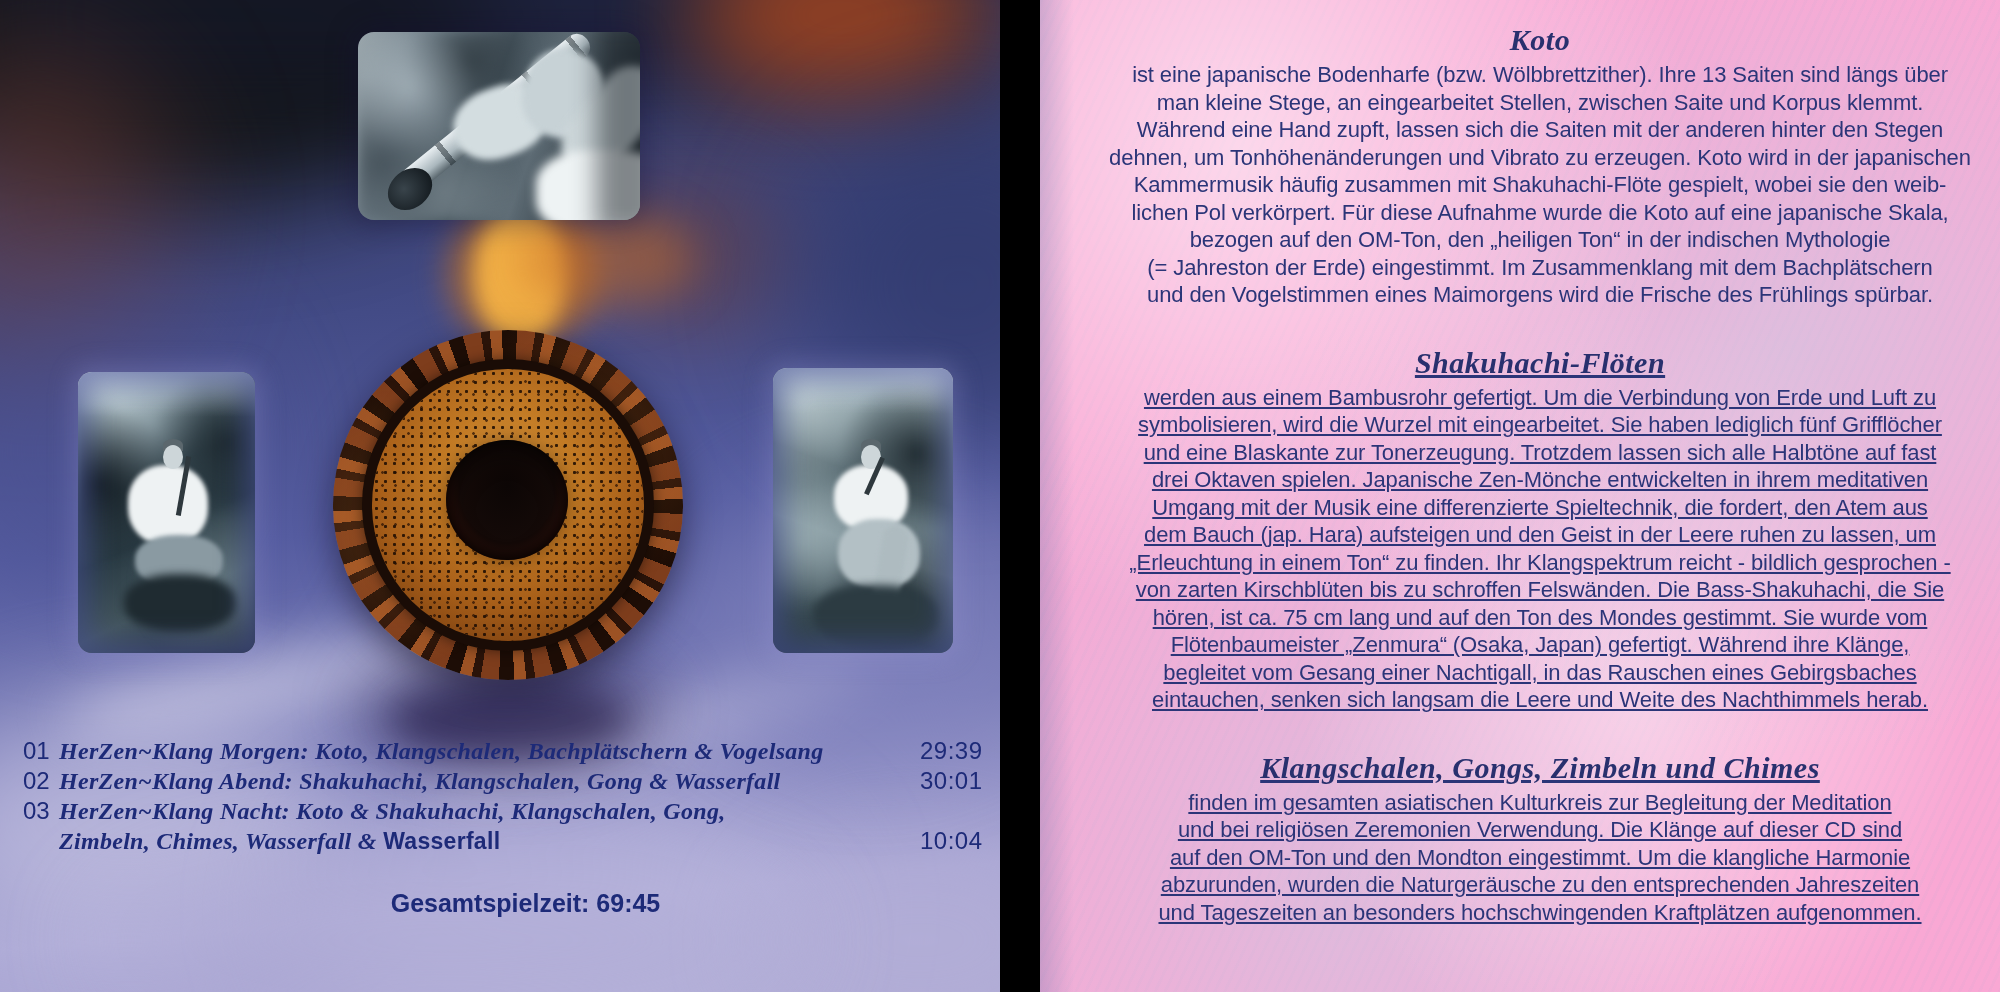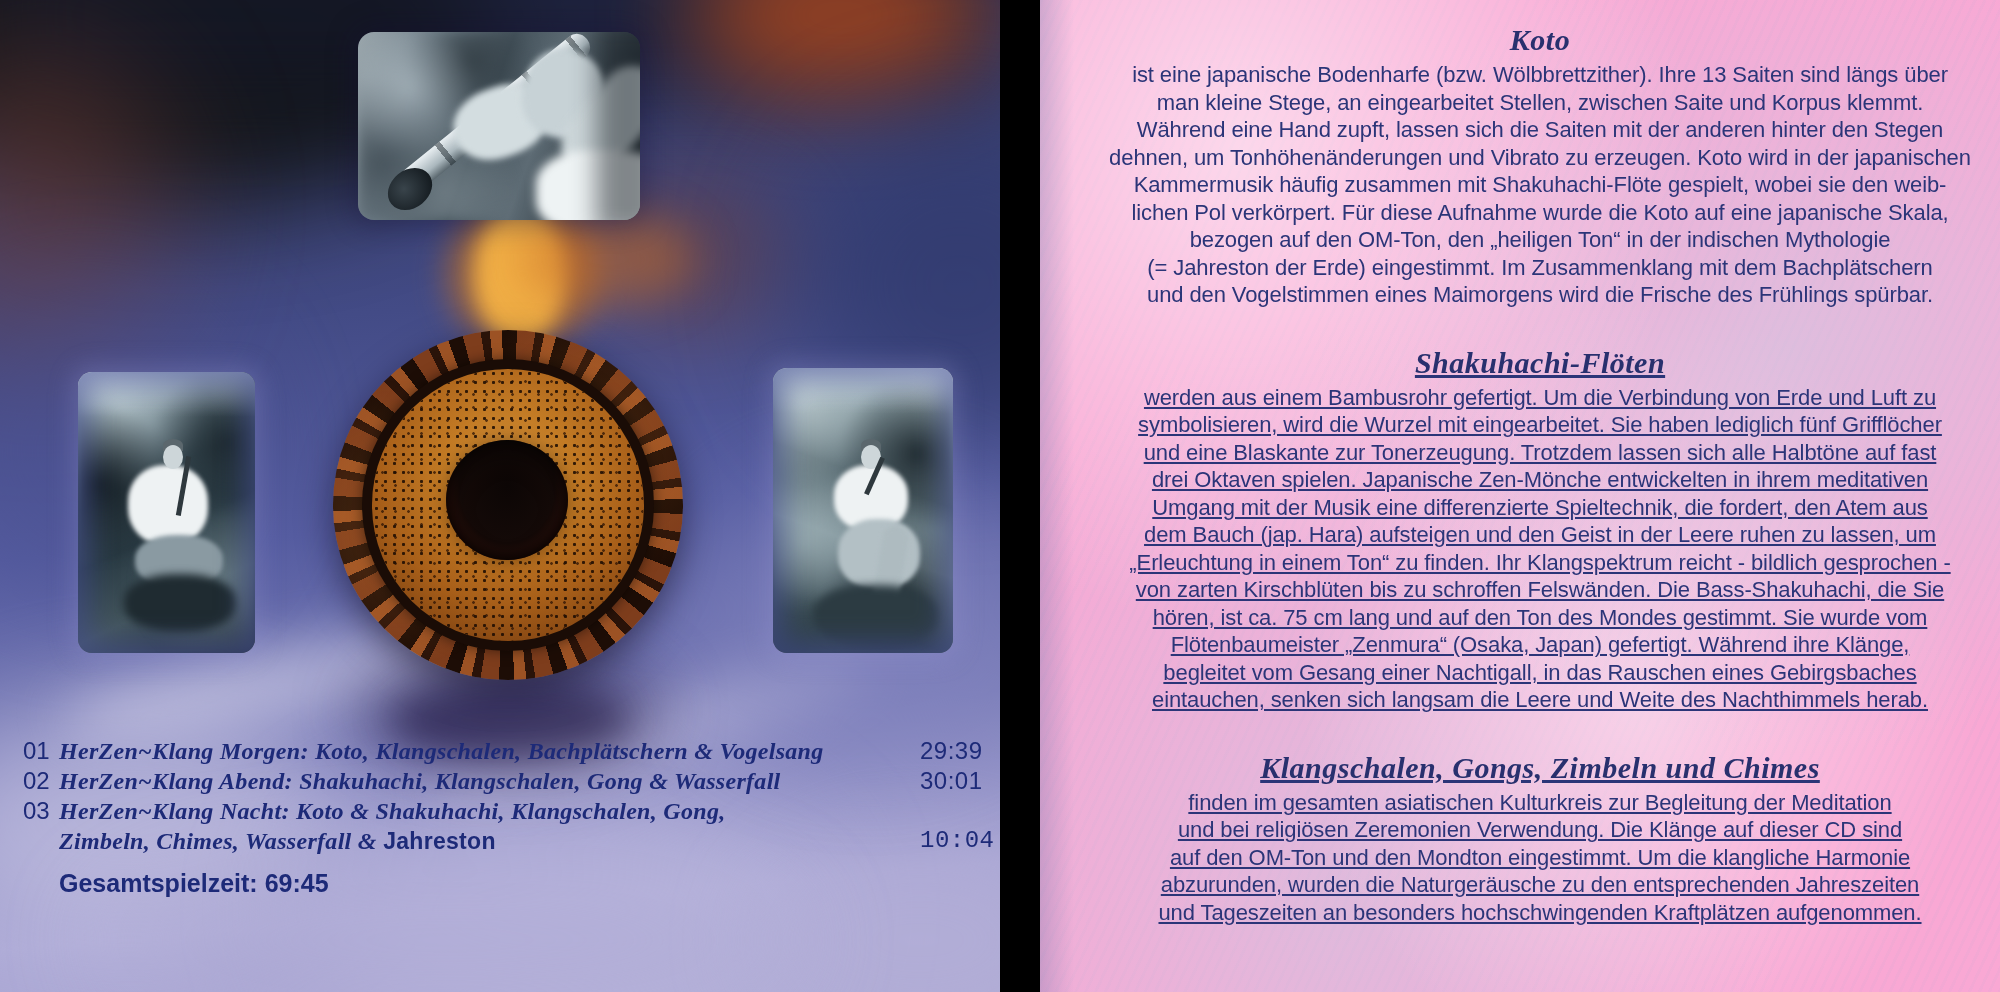--- a/index.html
+++ b/index.html
@@ -128,22 +128,22 @@
 
   
   .tracklist{position:absolute;left:0;right:0;top:736px;padding:0 8px 0 23px;color:#1d2a78;}
   .track{display:flex;align-items:flex-start;}
   .track + .track{}
   .tnum{width:36px;flex:none;font:24px/30px "Liberation Sans",sans-serif;}
   .ttitle{flex:1;padding-right:10px;font:italic 600 24px/30px "Liberation Serif",serif;letter-spacing:.3px;}
   .tline{display:block;}
   .upright{font-style:normal;font-family:"Liberation Sans",sans-serif;font-weight:600;font-size:23px;}
   .ttime{flex:none;width:72px;text-align:left;font:24px/30px "Liberation Sans",sans-serif;letter-spacing:.5px;}
-  .track3 .ttime{align-self:flex-end;font-family:Liberation Mono, monospace;}
-  .total{margin:12px 0 0 36px;font:bold 25px/30px "Liberation Sans",sans-serif;color:#1d2a78;}
+  .track3 .ttime{align-self:flex-end;}
+  .total{margin:32px 0 0 36px;font:bold 25px/30px "Liberation Sans",sans-serif;color:#1d2a78;text-align:center;}
 
   
   .page-right{position:absolute;left:1040px;top:0;width:1000px;height:992px;overflow:hidden;background:#f9a8d4;}
   .paper{position:absolute;inset:0;
     background:radial-gradient(ellipse at 20% 15%,rgba(255,255,255,.55),transparent 40%),
       radial-gradient(ellipse at 75% 35%,rgba(201,207,230,.55),transparent 45%),
       radial-gradient(ellipse at 60% 70%,rgba(255,255,255,.45),transparent 40%),
       radial-gradient(ellipse at 30% 90%,rgba(198,204,229,.5),transparent 45%),
       repeating-linear-gradient(115deg,rgba(160,168,205,.07) 0 3px,transparent 3px 9px);}
   .seam{position:absolute;left:0;top:0;bottom:0;width:34px;
@@ -231,21 +231,21 @@
       </div>
       <div class="track">
         <span class="tnum">02</span>
         <span class="ttitle">HerZen~Klang Abend: Shakuhachi, Klangschalen, Gong &amp; Wasserfall</span>
         <span class="ttime">30:01</span>
       </div>
       <div class="track track3">
         <span class="tnum">03</span>
         <span class="ttitle">
             <span class="tline">HerZen~Klang Nacht: Koto &amp; Shakuhachi, Klangschalen, Gong,</span>
-            <span class="tline"><span>Zimbeln, Chimes, Wasserfall &amp; </span><span class="upright">Jahreston</span></span>
+            <span class="tline"><span>Zimbeln, Chimes, Wasserfall &amp; </span><span class="upright">Wasserfall</span></span>
           </span>
         <span class="ttime">10:04</span>
       </div>
       <div class="total">Gesamtspielzeit: 69:45</div>
     </div>
   </section>
 
   <section class="page-right">
     <div class="paper"></div>
     <div class="seam"></div>

